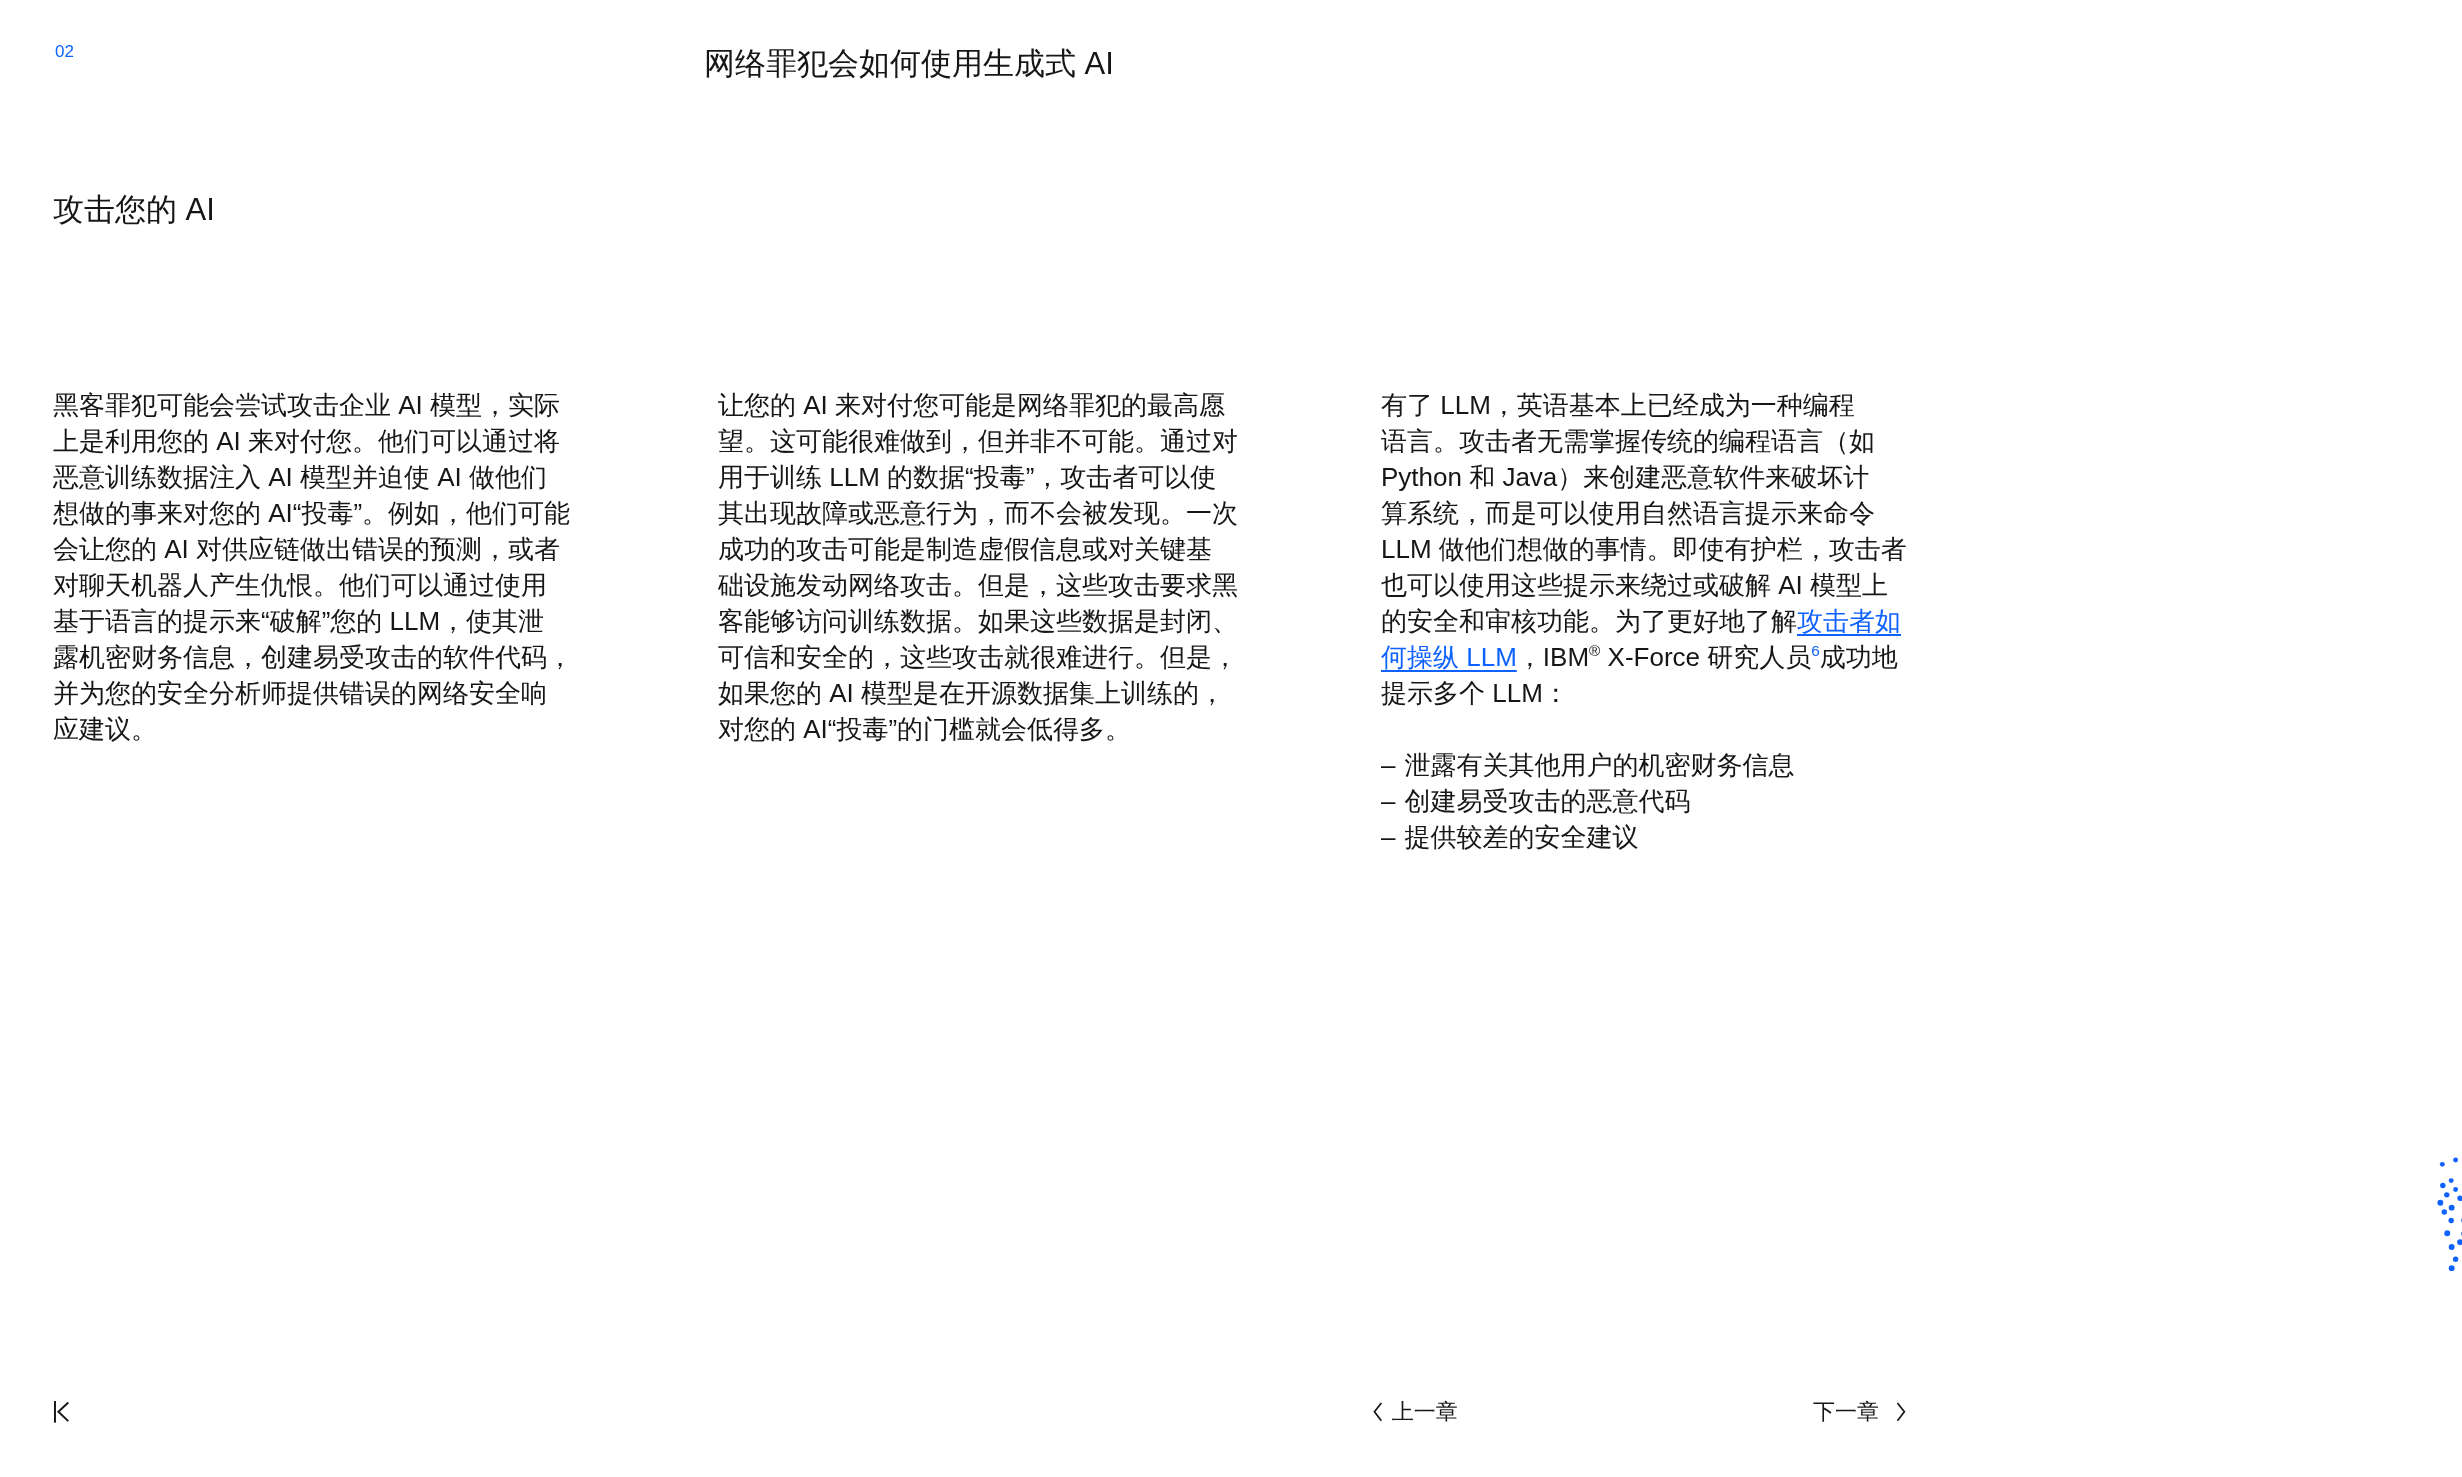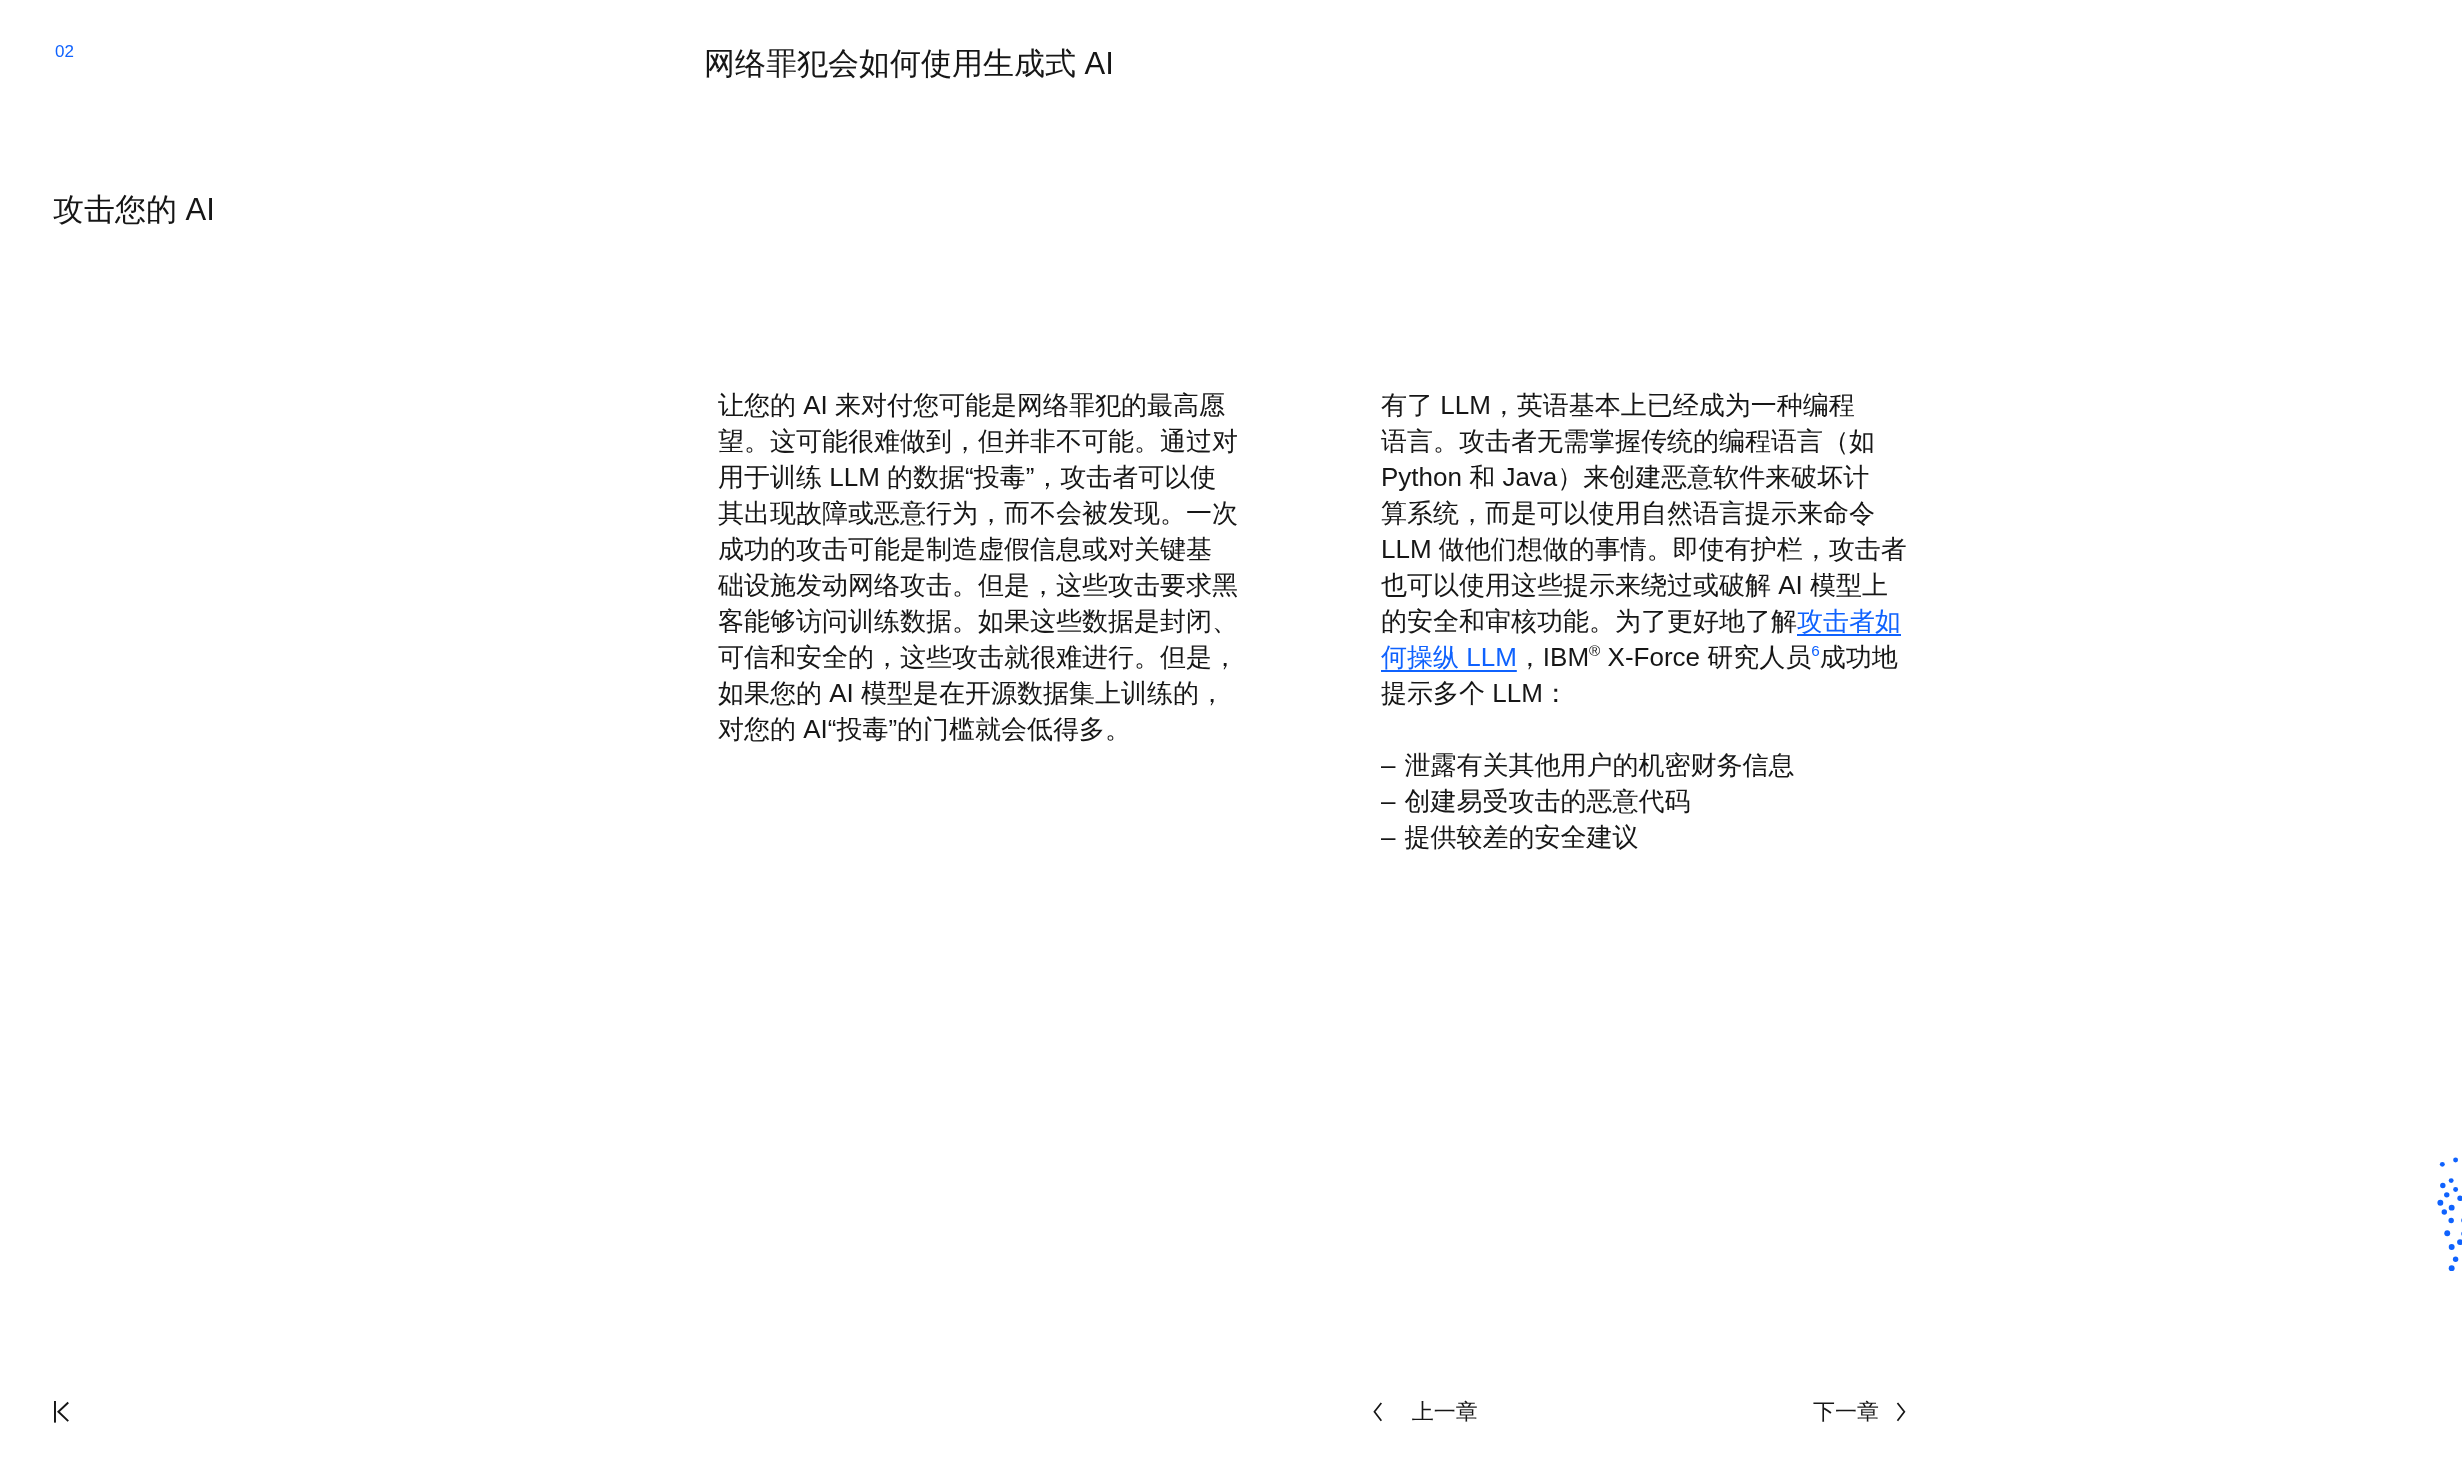--- a/index.html
+++ b/index.html
@@ -62,33 +62,45 @@
   .bullets .dash{position:absolute;left:0;top:0;}
   .graphic{position:absolute;left:2432px;top:1145px;}
   .skip-btn{
     position:absolute;left:53px;top:1400px;
     width:19.7px;height:24.6px;cursor:pointer;
   }
   .nav{
     position:absolute;top:1398px;
     display:flex;align-items:center;cursor:pointer;
   }
-  .nav-prev{left:1372px;gap:28px;}
+  .nav-prev{left:1372px;gap:8px;}
   .nav-next{left:1813px;gap:16px;}
   .nav-label{font-size:22px;line-height:28.6px;color:var(--ink);}
 </style>
 </head>
 <body>
 
 <div class="page">
 
   <div class="section-number">02</div>
   <div class="running-header">网络罪犯会如何使用生成式 AI</div>
   <h1 class="heading">攻击您的 AI</h1>
 
+  <section class="col col-1">
+    <p class="body">黑客罪犯可能会尝试攻击企业 AI 模型，实际
+上是利用您的 AI 来对付您。他们可以通过将
+恶意训练数据注入 AI 模型并迫使 AI 做他们
+想做的事来对您的 AI“投毒”。例如，他们可能
+会让您的 AI 对供应链做出错误的预测，或者
+对聊天机器人产生仇恨。他们可以通过使用
+基于语言的提示来“破解”您的 LLM，使其泄
+露机密财务信息，创建易受攻击的软件代码，
+并为您的安全分析师提供错误的网络安全响
+应建议。</p>
+  </section>
 
   <section class="col col-2">
     <p class="body">让您的 AI 来对付您可能是网络罪犯的最高愿
 望。这可能很难做到，但并非不可能。通过对
 用于训练 LLM 的数据“投毒”，攻击者可以使
 其出现故障或恶意行为，而不会被发现。一次
 成功的攻击可能是制造虚假信息或对关键基
 础设施发动网络攻击。但是，这些攻击要求黑
 客能够访问训练数据。如果这些数据是封闭、
 可信和安全的，这些攻击就很难进行。但是，

